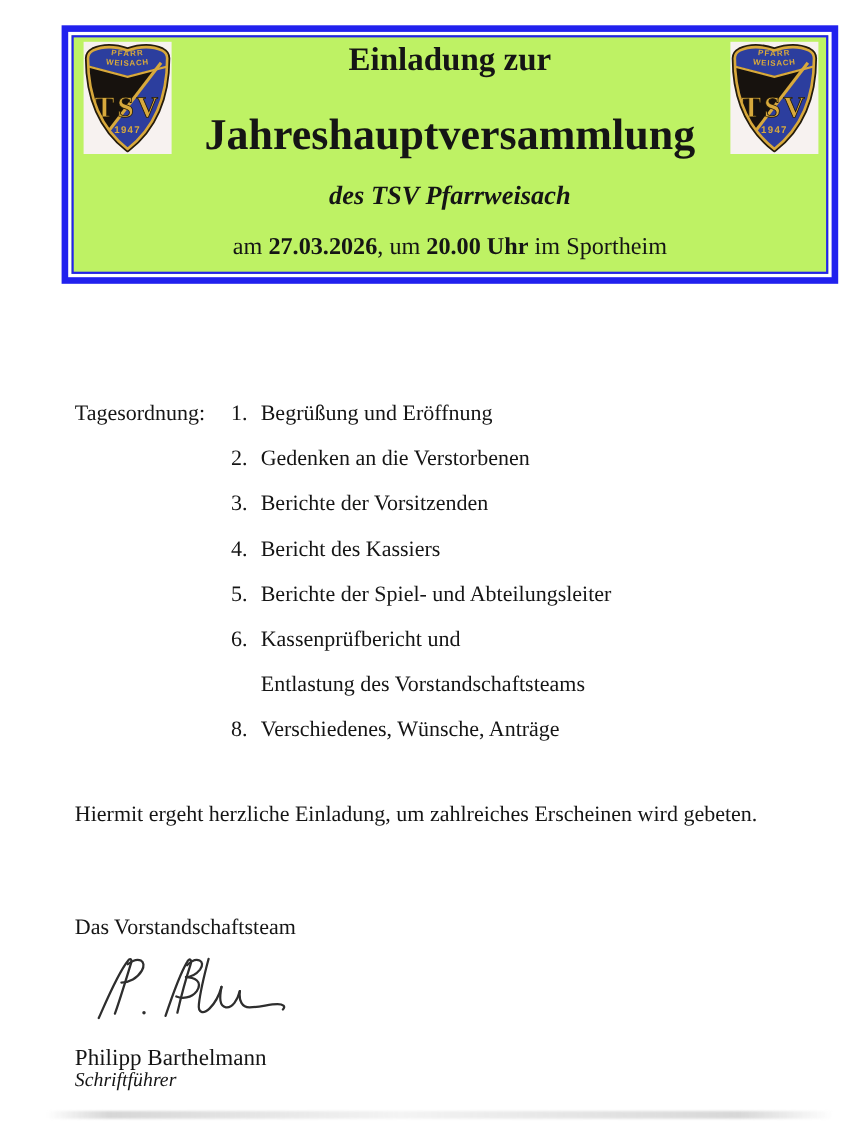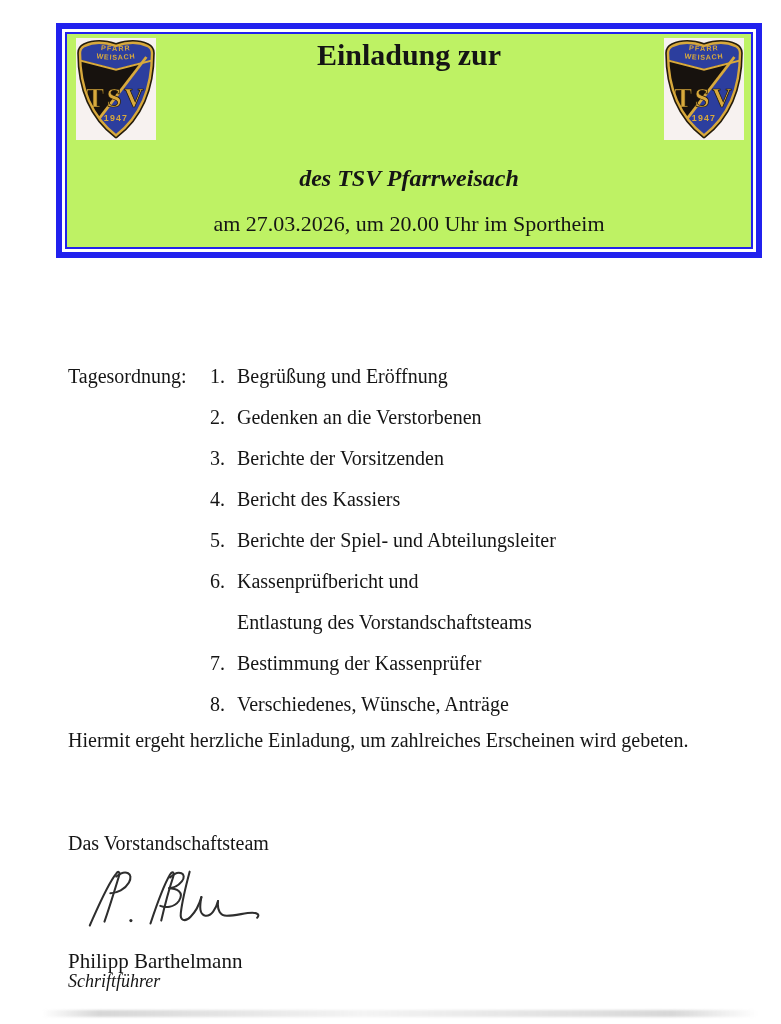--- a/index.html
+++ b/index.html
@@ -18,21 +18,21 @@
   }
   .crest{position:absolute;top:4px;width:80px;height:102px;background:#f7f2f0;}
   .crest-left{left:9px;}
   .crest-right{right:7px;}
   .crest svg{width:100%;height:100%;display:block;}
   .title-line{position:absolute;left:0;width:100%;text-align:center;white-space:nowrap;}
   .t1{top:4px;font-size:30px;font-weight:bold;}
   .t2{top:64px;font-size:40px;font-weight:bold;}
   .t3{top:131px;font-size:24px;font-weight:bold;font-style:italic;}
   .t4{top:177px;font-size:22px;font-weight:normal;}
-  .t4 .bold{font-weight:normal;}
+  .t4 .bold{font-weight:bold;}
   
   .agenda-label{position:absolute;left:68px;top:356px;font-size:20px;line-height:41px;}
   .agenda-list{position:absolute;left:210px;top:356px;width:500px;font-size:20px;}
   .agenda-item{line-height:41px;white-space:nowrap;}
   .agenda-item .num{display:inline-block;min-width:27px;}
   .agenda-cont{line-height:41px;margin-left:27px;white-space:nowrap;}
   
   .invitation{position:absolute;left:68px;top:729px;font-size:20px;white-space:nowrap;}
   .team-line{position:absolute;left:68px;top:832px;font-size:20px;}
   .signature{position:absolute;left:80px;top:866px;width:186px;height:72px;}
@@ -85,36 +85,36 @@
       <svg viewBox="0 0 100 124">
           <use href="#tsv-crest"></use>
         </svg>
     </div>
     <div class="crest crest-right">
       <svg viewBox="0 0 100 124">
           <use href="#tsv-crest"></use>
         </svg>
     </div>
     <div class="title-line t1">Einladung zur</div>
+    <div class="title-line t2">Jahreshauptversammlung</div>
     <div class="title-line t3">des TSV Pfarrweisach</div>
     <div class="title-line t4"><span>am </span><span class="bold">27.03.2026</span><span>, um </span><span class="bold">20.00 Uhr</span><span> im Sportheim</span></div>
   </div>
 </div>
 
 <div class="agenda-label">Tagesordnung:</div>
 
 <div class="agenda-list">
   <div class="agenda-item"><span class="num">1.</span><span>Begrüßung und Eröffnung</span></div>
   <div class="agenda-item"><span class="num">2.</span><span>Gedenken an die Verstorbenen</span></div>
   <div class="agenda-item"><span class="num">3.</span><span>Berichte der Vorsitzenden</span></div>
   <div class="agenda-item"><span class="num">4.</span><span>Bericht des Kassiers</span></div>
   <div class="agenda-item"><span class="num">5.</span><span>Berichte der Spiel- und Abteilungsleiter</span></div>
   <div class="agenda-item"><span class="num">6.</span><span>Kassenprüfbericht und</span></div>
   <div class="agenda-cont">Entlastung des Vorstandschaftsteams</div>
-  <div class="agenda-item"><span class="num">7.</span><span>Bestimmung der Kassenprüfer</span></div>
   <div class="agenda-item"><span class="num">8.</span><span>Verschiedenes, Wünsche, Anträge</span></div>
 </div>
 
 <div class="invitation">Hiermit ergeht herzliche Einladung, um zahlreiches Erscheinen wird gebeten.</div>
 
 <div class="team-line">Das Vorstandschaftsteam</div>
 
 <div class="signature">
   <svg viewBox="0 0 190 72">
     <g fill="none" stroke="#2e2e2e" stroke-width="2.1" stroke-linecap="round">

